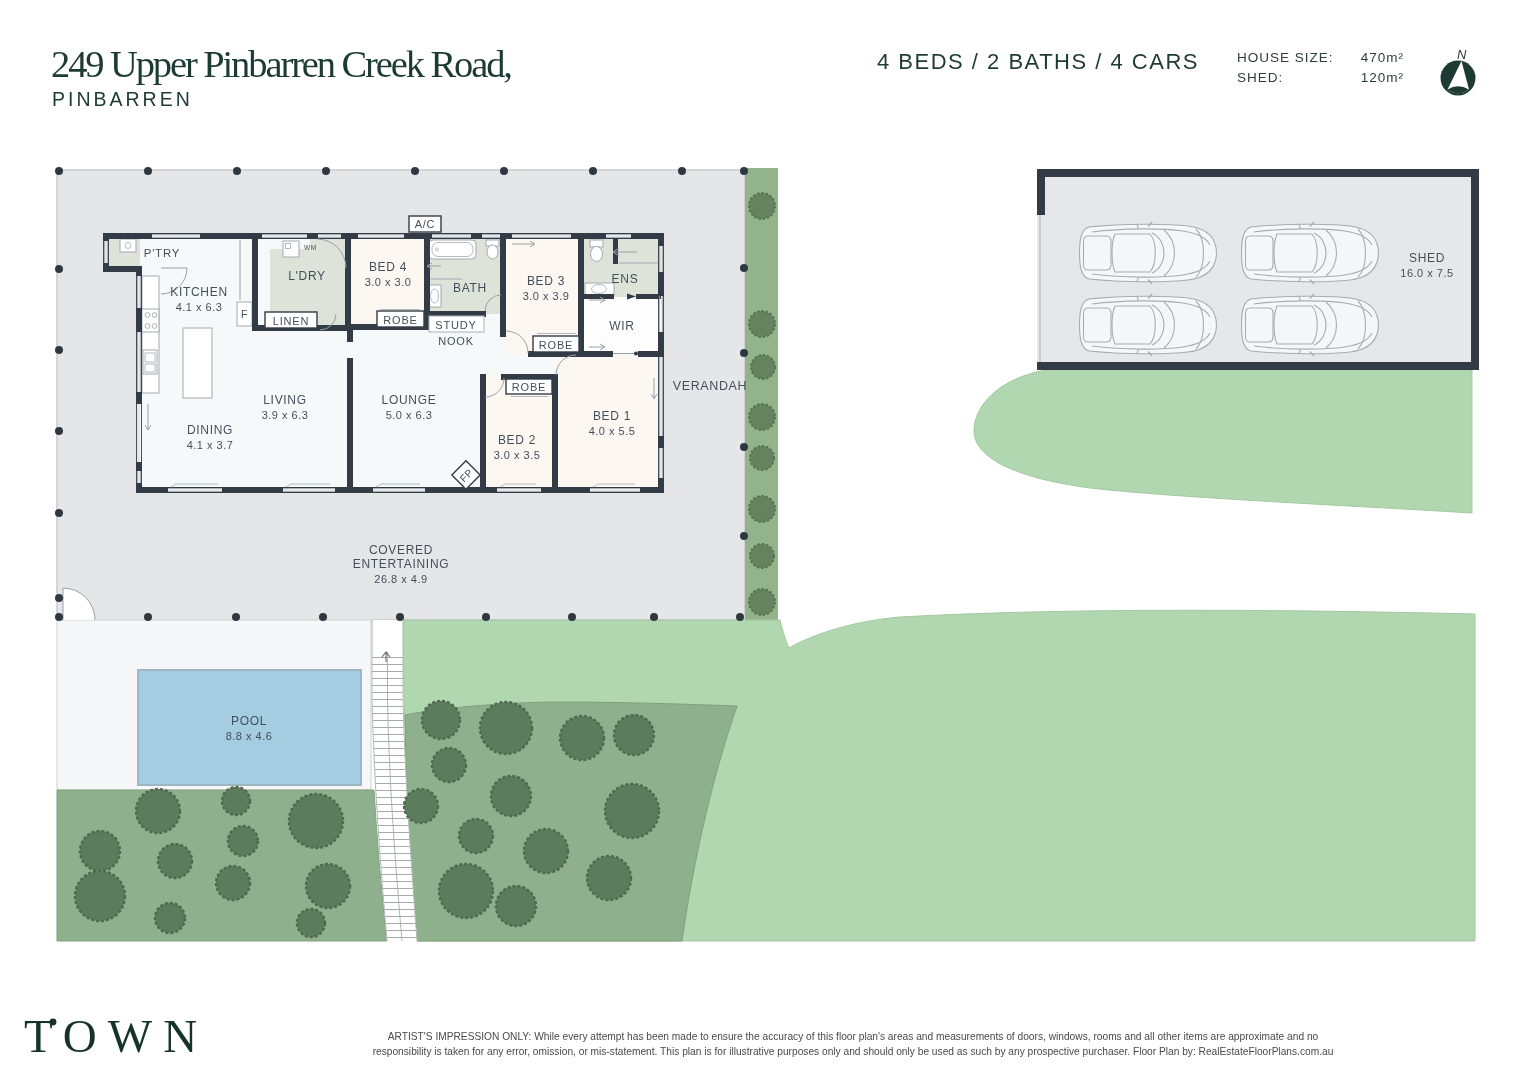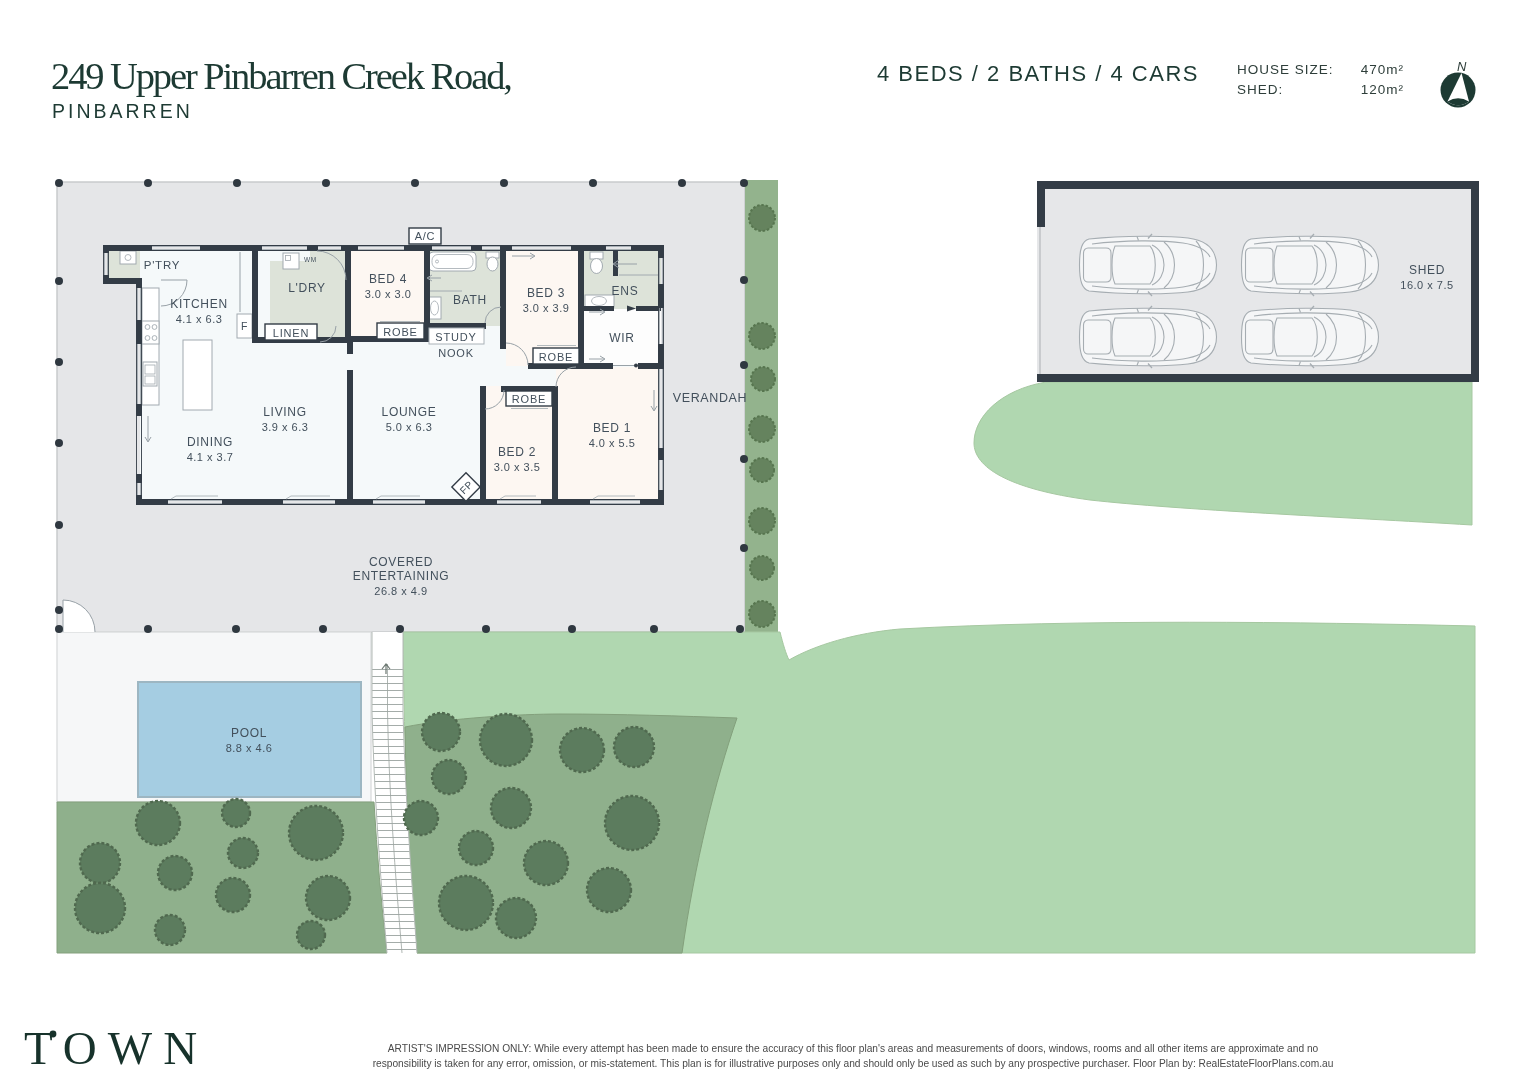--- a/index.html
+++ b/index.html
@@ -1,16 +1,16 @@
 <!DOCTYPE html>
 <html><head>
 <meta charset="utf-8">
 <style>
   html,body{margin:0;padding:0;background:#ffffff;width:1515px;height:1080px;overflow:hidden;}
-  #page{position:relative;width:1515px;height:920px;font-family:"Liberation Sans",sans-serif;margin-top:12px;}
+  #page{position:relative;width:1515px;height:920px;font-family:"Liberation Sans",sans-serif;}
   svg{position:absolute;top:0;left:0;}
   text{font-family:"Liberation Sans",sans-serif;}
   .lbl{fill:#43505c;letter-spacing:0.7px;font-size:12px;}
   .dim{fill:#43505c;letter-spacing:0.5px;font-size:11px;}
   .box{fill:#ffffff;stroke:#333c46;stroke-width:1.4;}
   .boxt{fill:#43505c;letter-spacing:0.8px;font-size:11px;}
   .fix{fill:#ffffff;stroke:#a2aab0;stroke-width:1;}
   .arc{fill:none;stroke:#98a1a7;stroke-width:1;}
   .arrow{fill:none;stroke:#98a1a7;stroke-width:1;}
 </style>

